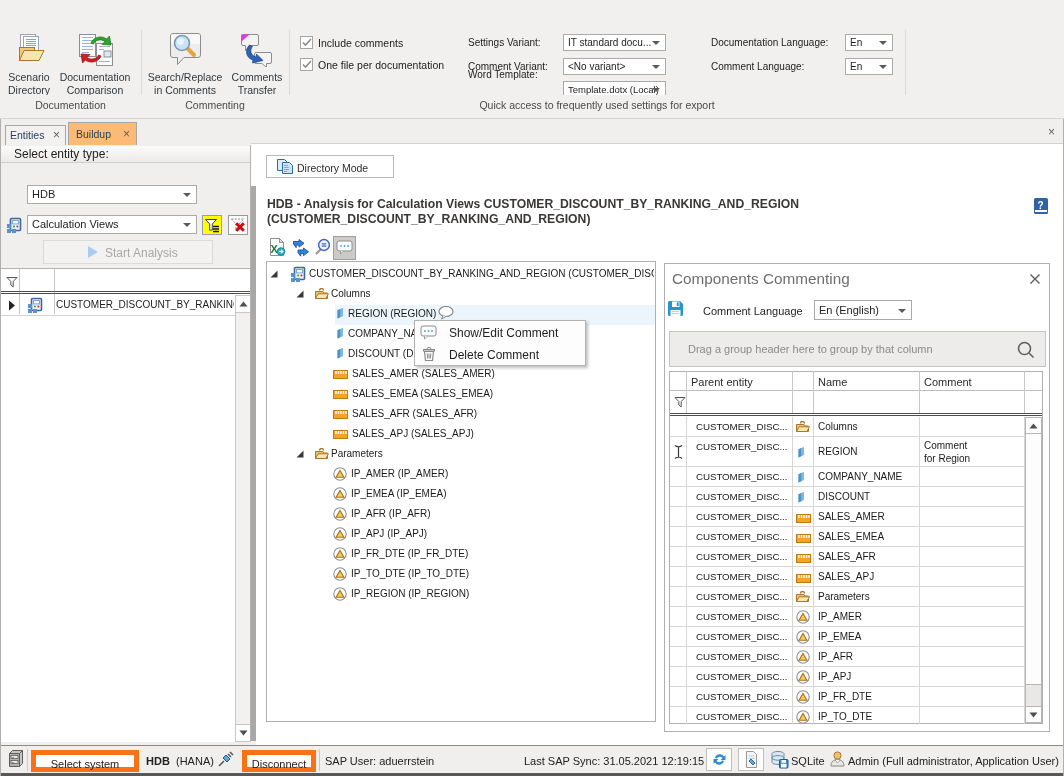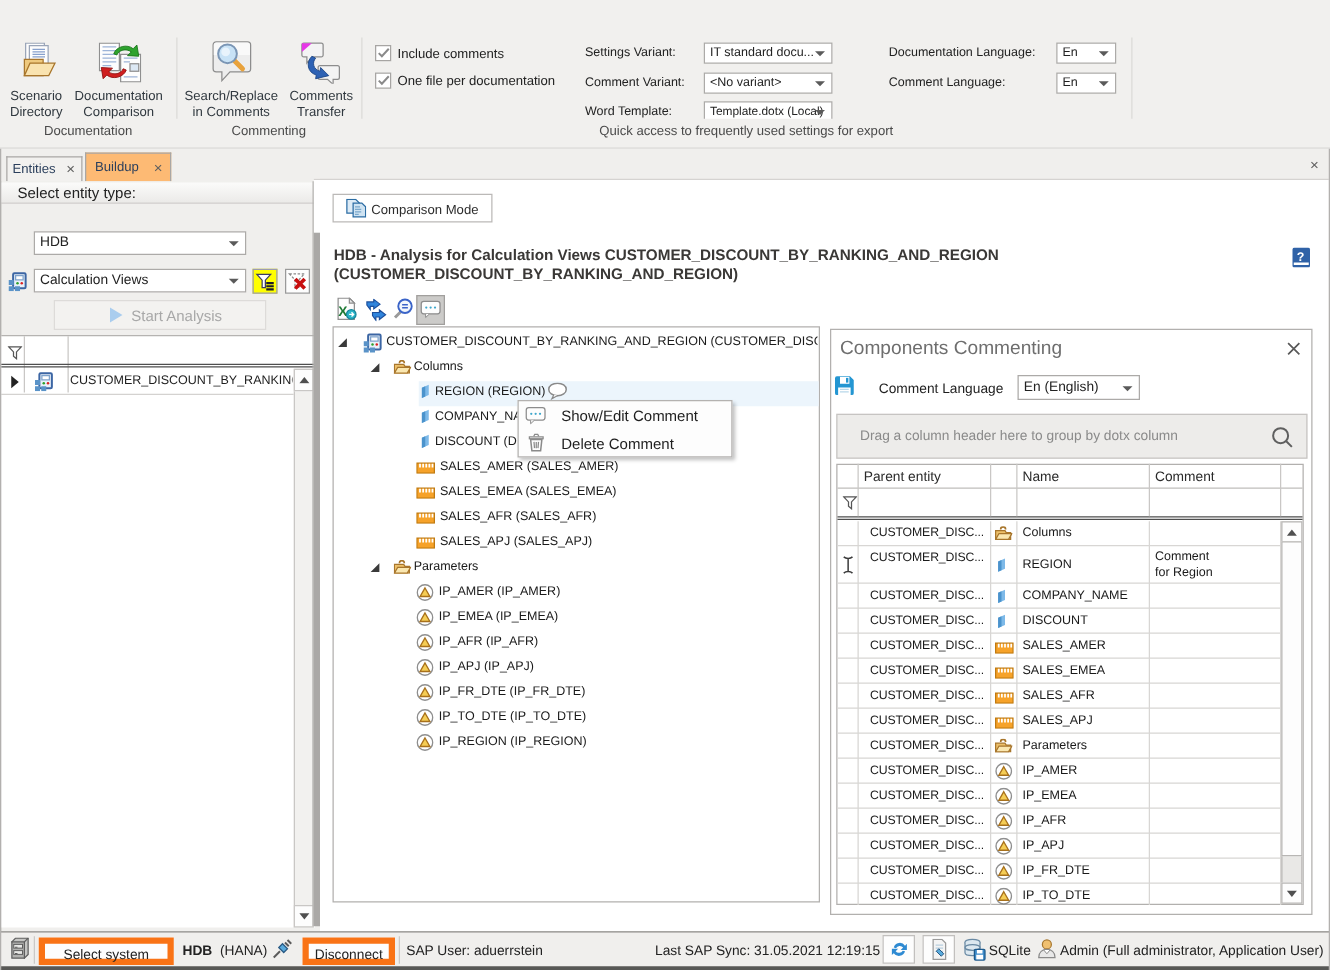--- a/index.html
+++ b/index.html
@@ -118,21 +118,21 @@
 <div class="cb" style="left:300px;top:58px;"></div>
 <svg class="abs" style="left:302px;top:60px;" width="10" height="9" viewBox="0 0 10 9">
       <path d="M1 4.5 L3.5 7 L9 1" fill="none" stroke="#8a8a8a" stroke-width="1.6"></path>
     </svg>
 <div class="cblabel" style="left:318px;top:59px;">One file per documentation</div>
 
 <div class="rowlabel" style="left:468px;top:37px;">Settings Variant:</div>
 <div class="dd" style="left:563px;top:34px;width:103px;height:17px;">IT standard docu...<span class="arr"></span></div>
 <div class="rowlabel" style="left:468px;top:61px;">Comment Variant:</div>
 <div class="dd" style="left:563px;top:58px;width:103px;height:17px;">&lt;No variant&gt;<span class="arr"></span></div>
-<div class="rowlabel" style="left:468px;top:84px;">Word Template:</div>
+<div class="rowlabel" style="left:468px;top:69px;">Word Template:</div>
 <div class="dd" style="left:563px;top:81px;width:103px;height:17px;font-size:9.5px;">Template.dotx (Local)<span class="arr"></span></div>
 <div class="rowlabel" style="left:711px;top:37px;">Documentation Language:</div>
 <div class="dd" style="left:845px;top:34px;width:48px;height:17px;">En<span class="arr"></span></div>
 <div class="rowlabel" style="left:711px;top:61px;">Comment Language:</div>
 <div class="dd" style="left:845px;top:58px;width:48px;height:17px;">En<span class="arr"></span></div>
 
 <svg class="abs" style="left:1046px;top:101px;" width="12" height="9" viewBox="0 0 12 9">
       <path d="M2 7 L6 3 L10 7" fill="none" stroke="#6a6a6a" stroke-width="1.3"></path>
     </svg>
 <div id="grouprow">
@@ -270,21 +270,21 @@
 </g>
 </defs>
 </svg>
 
 <div class="abs" style="left:266px;top:155px;width:128px;height:23px;background:#fff;border:1px solid #bbb9b7;box-sizing:border-box;"></div>
 <svg class="abs" style="left:276px;top:159px;" width="17" height="16" viewBox="0 0 17 16">
   <path d="M1.5 0.5 h7 l3 3 v8 h-10 Z" fill="#ddebf6" stroke="#2c6da4"></path>
   <path d="M6.5 3.5 h7 l3 3 v8 h-10 Z" fill="#cfe3f2" stroke="#2c6da4"></path>
   <path d="M8 6.5h4M8 8.5h5M8 10.5h5M8 12.5h3" stroke="#7aa8cc" stroke-width="1"></path>
 </svg>
-<div class="abs" style="left:297px;top:162px;font-size:10.5px;color:#2c2c2c;">Comparison Mode</div>
+<div class="abs" style="left:297px;top:162px;font-size:10.5px;color:#2c2c2c;">Directory Mode</div>
 
 <div class="abs b" style="left:267px;top:197px;width:780px;font-size:12.2px;line-height:14.5px;color:#3a3836;">HDB - Analysis for Calculation Views CUSTOMER_DISCOUNT_BY_RANKING_AND_REGION<br>(CUSTOMER_DISCOUNT_BY_RANKING_AND_REGION)</div>
 <svg class="abs" style="left:1033px;top:198px;" width="16" height="16" viewBox="0 0 16 16">
   <path d="M2 1.5 a1.5 1.5 0 0 1 1.5 -1.5 h11 a1.5 1.5 0 0 1 1.5 1.5 v13 a1.5 1.5 0 0 1 -1.5 1.5 h-11 a1.5 1.5 0 0 1 -1.5 -1.5 Z" fill="#2f62a7" transform="translate(-1,0)"></path>
   <rect x="2" y="12" width="12" height="2" fill="#fff"></rect>
   <text x="7.5" y="10.5" font-family="Liberation Sans" font-size="10" font-weight="bold" fill="#fff" text-anchor="middle">?</text>
 </svg>
 
 <svg class="abs" style="left:268px;top:238px;" width="18" height="18" viewBox="0 0 18 18">
   <path d="M2.5 0.5 h9 l4 4 v13 h-13 Z" fill="#fdfdfd" stroke="#8f8f8f"></path>
@@ -416,21 +416,21 @@
   <path d="M2.5 1 h10.5 l3 3 v10.5 a1.5 1.5 0 0 1 -1.5 1.5 h-12 a1.5 1.5 0 0 1 -1.5 -1.5 v-12 a1.5 1.5 0 0 1 1.5 -1.5 Z" fill="#2496d2"></path>
   <rect x="5" y="1.5" width="7.5" height="5.5" fill="#fff"></rect>
   <rect x="9.8" y="2.3" width="1.9" height="3.8" fill="#2496d2"></rect>
   <rect x="3.5" y="10" width="10" height="6" fill="#fff"></rect>
   <path d="M5 11.5h7M5 13.5h7" stroke="#b8d8ea" stroke-width="1"></path>
 </svg>
 <div class="abs" style="left:703px;top:305px;font-size:11px;">Comment Language</div>
 <div class="dd" style="left:814px;top:300px;width:98px;height:20px;line-height:18px;font-size:11px;">En (English)<span class="arr" style="top:8px;"></span></div>
 
 <div class="abs" style="left:669px;top:331px;width:377px;height:36px;background:#edecea;border:1px solid #c6c4c2;box-sizing:border-box;"></div>
-<div class="abs" style="left:688px;top:343px;font-size:11px;color:#8a8a8a;">Drag a column header here to group by dotx column</div>
+<div class="abs" style="left:688px;top:343px;font-size:11px;color:#8a8a8a;">Drag a group header here to group by that column</div>
 <svg class="abs" style="left:1016px;top:340px;" width="20" height="20" viewBox="0 0 20 20">
   <circle cx="8.5" cy="8.5" r="6" fill="none" stroke="#5f5f5f" stroke-width="1.6"></circle>
   <line x1="13" y1="13" x2="17.5" y2="17.5" stroke="#5f5f5f" stroke-width="1.6"></line>
 </svg>
 
 <div class="abs" style="left:669px;top:371px;width:374px;height:353px;background:#fff;border:1px solid #b2b0ae;box-sizing:border-box;"></div>
 
 <div class="abs" style="left:670px;top:371px;width:372px;height:20px;border-bottom:1px solid #c0bebc;box-sizing:border-box;"></div>
 <div class="abs" style="left:691px;top:376px;font-size:11px;color:#2a2a2a;">Parent entity</div>
 <div class="abs" style="left:818px;top:376px;font-size:11px;color:#2a2a2a;">Name</div>

